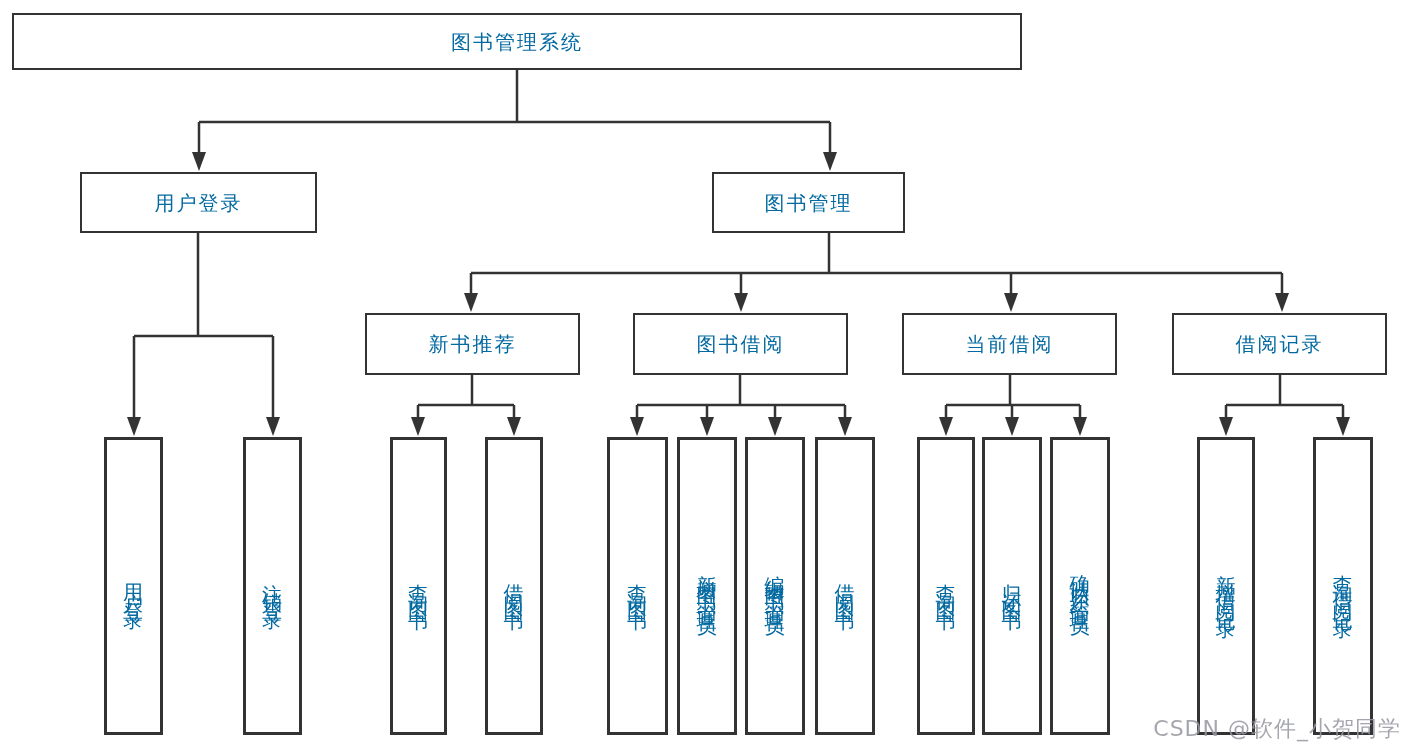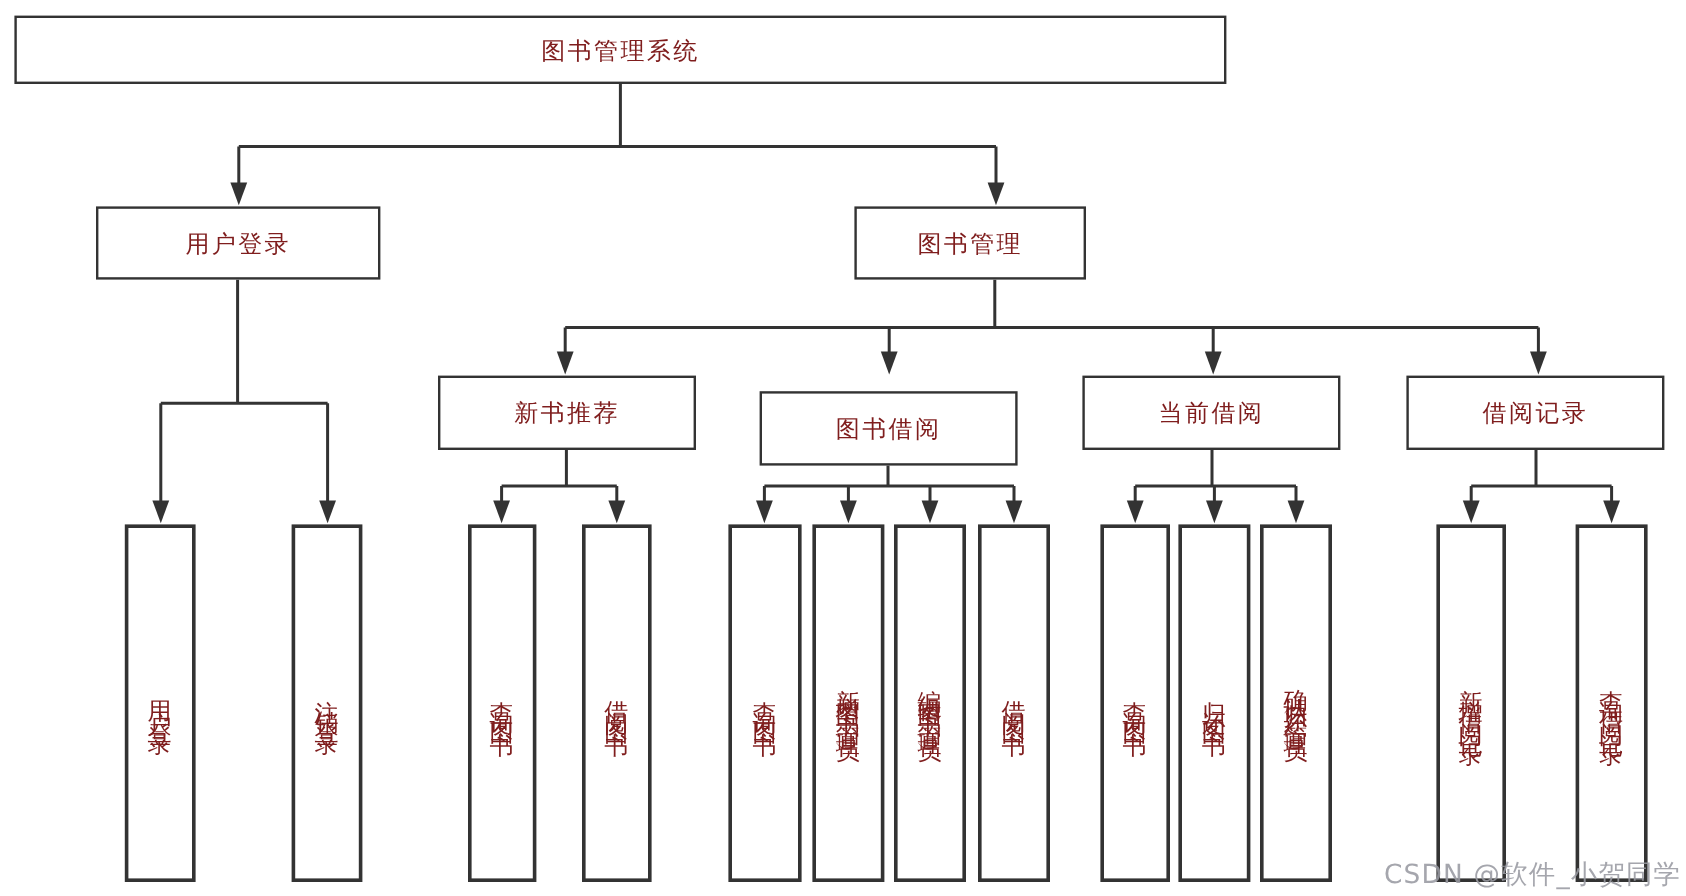--- a/index.html
+++ b/index.html
@@ -18,21 +18,21 @@
   svg.connectors {
     position: absolute;
     left: 0;
     top: 0;
     width: 1405px;
     height: 747px;
   }
   .node {
     position: absolute;
     background: #ffffff;
-    color: #7f1d1d;
+    color: #0369a1;
     box-sizing: border-box;
     display: flex;
     align-items: center;
     justify-content: center;
     text-align: center;
   }
   .hnode {
     border: 2px solid #333333;
     font-size: 20px;
     letter-spacing: 2px;
@@ -129,21 +129,21 @@
   <div class="node hnode" style="left:80px; top:172px; width:237px; height:61px;">
     <span>用户登录</span>
   </div>
   <div class="node hnode" style="left:712px; top:172px; width:193px; height:61px;">
     <span>图书管理</span>
   </div>
 
   <div class="node hnode" style="left:365px; top:313px; width:215px; height:62px;">
     <span>新书推荐</span>
   </div>
-  <div class="node hnode" style="left:633px; top:326px; width:215px; height:62px;">
+  <div class="node hnode" style="left:633px; top:313px; width:215px; height:62px;">
     <span>图书借阅</span>
   </div>
   <div class="node hnode" style="left:1172px; top:313px; width:215px; height:62px;">
     <span>借阅记录</span>
   </div>
   <div class="node hnode" style="left:902px; top:313px; width:215px; height:62px;">
     <span>当前借阅</span>
   </div>
 
   <div class="node vnode" style="left:104px; top:437px; width:59px; height:298px;">

